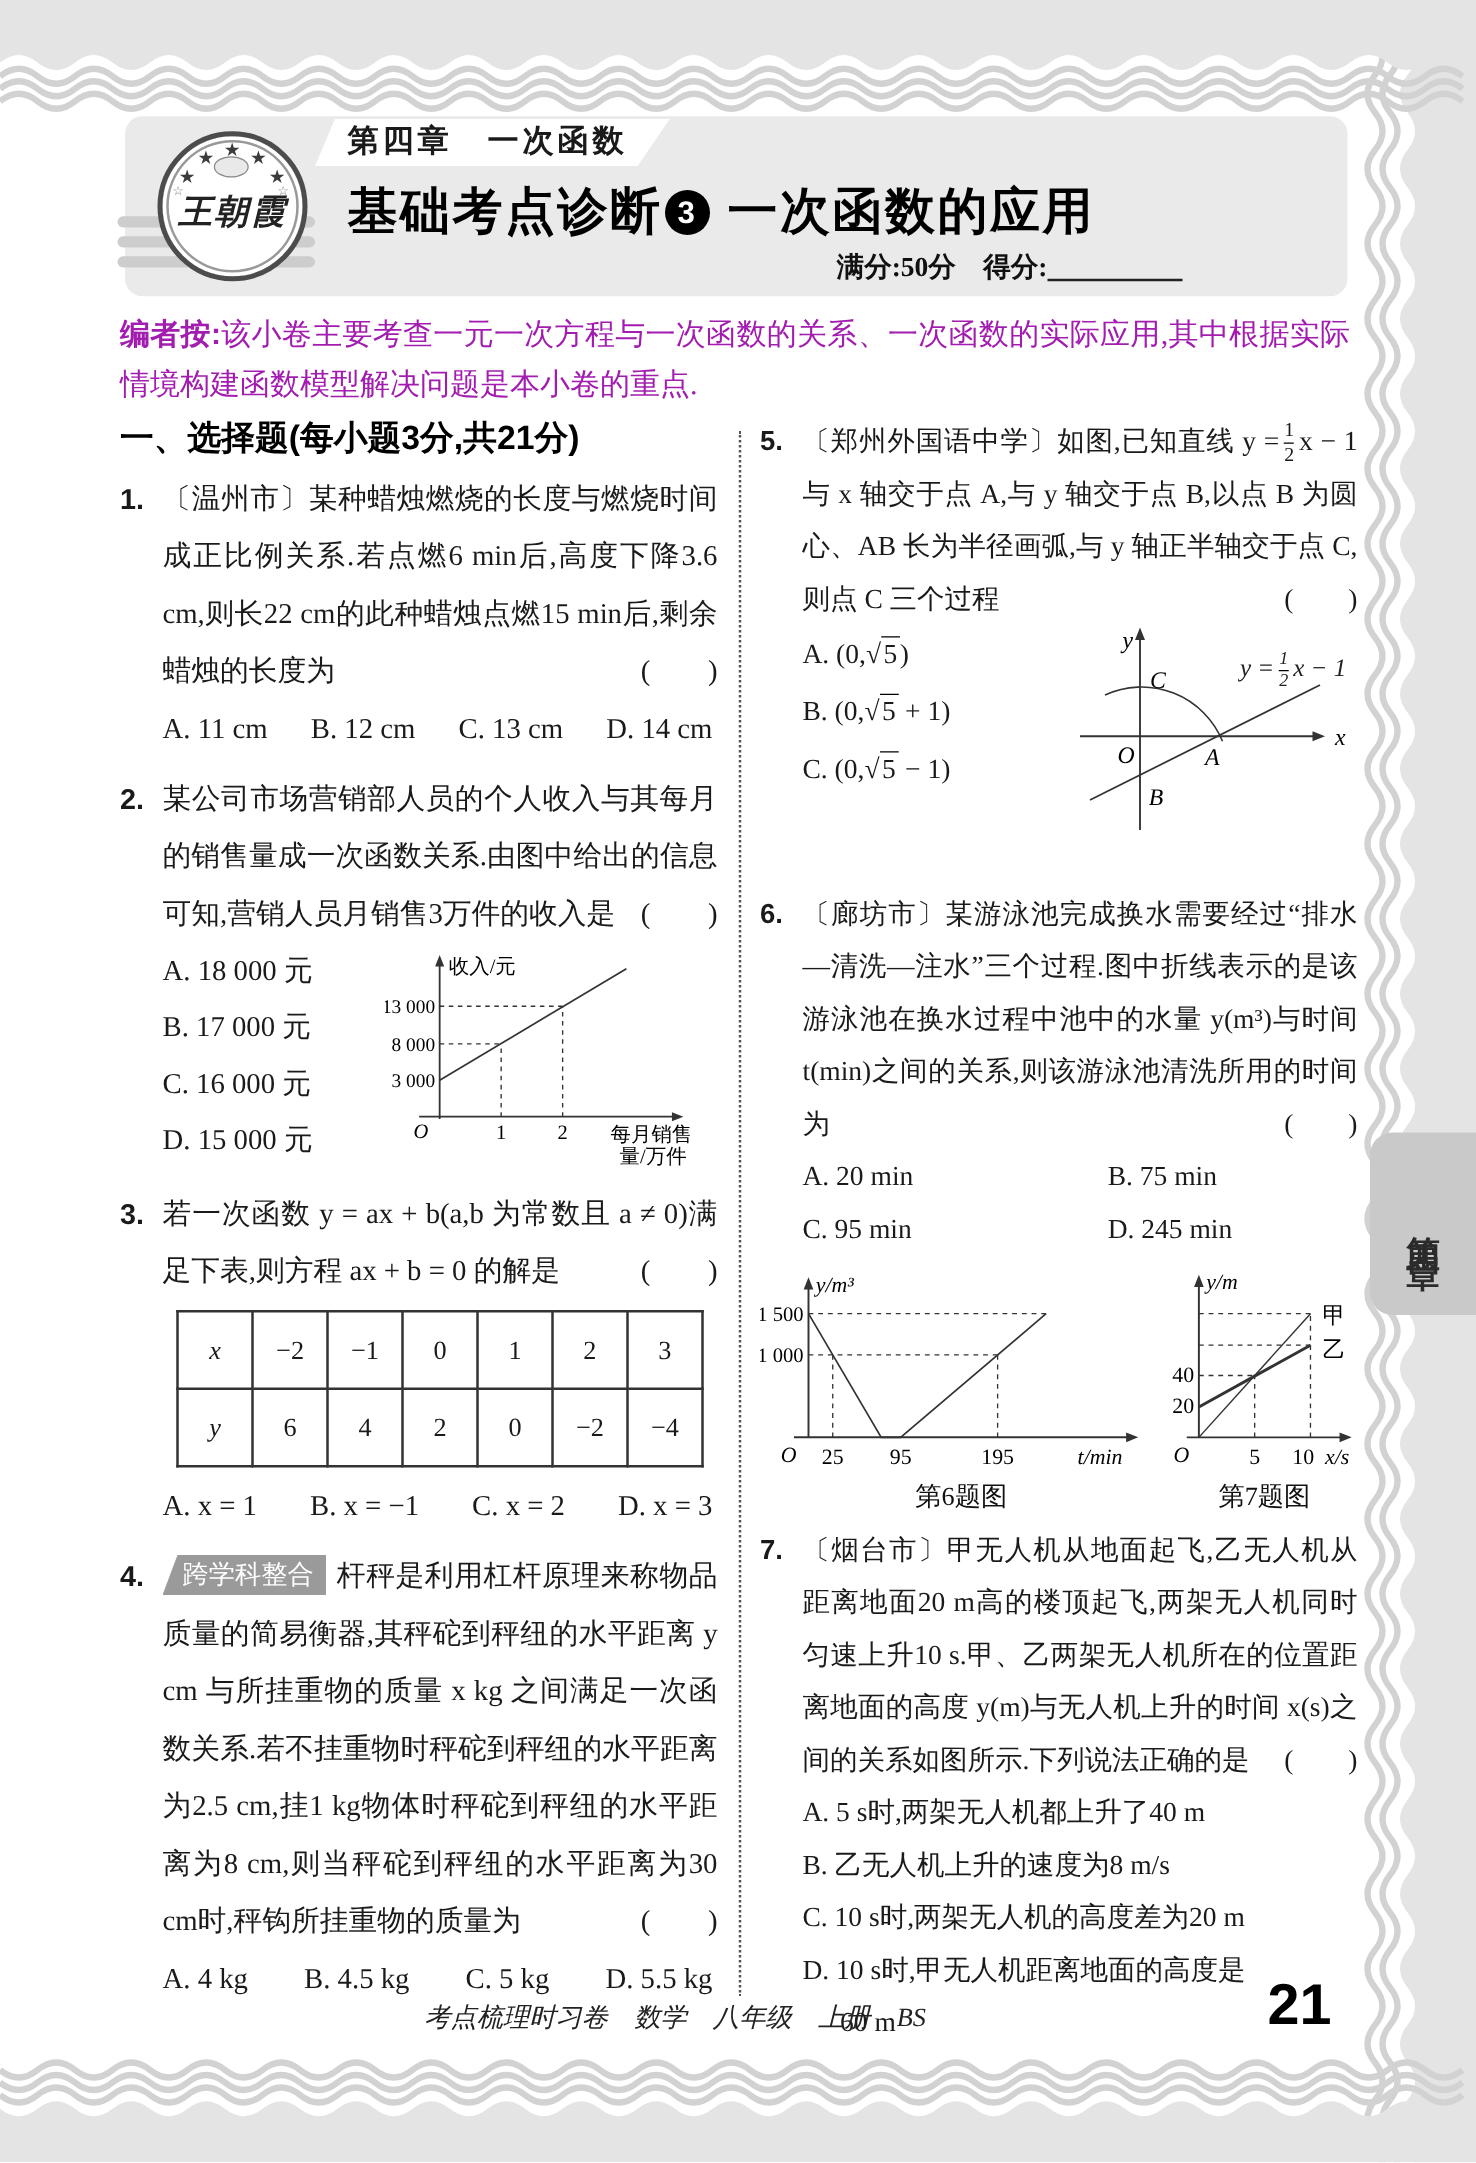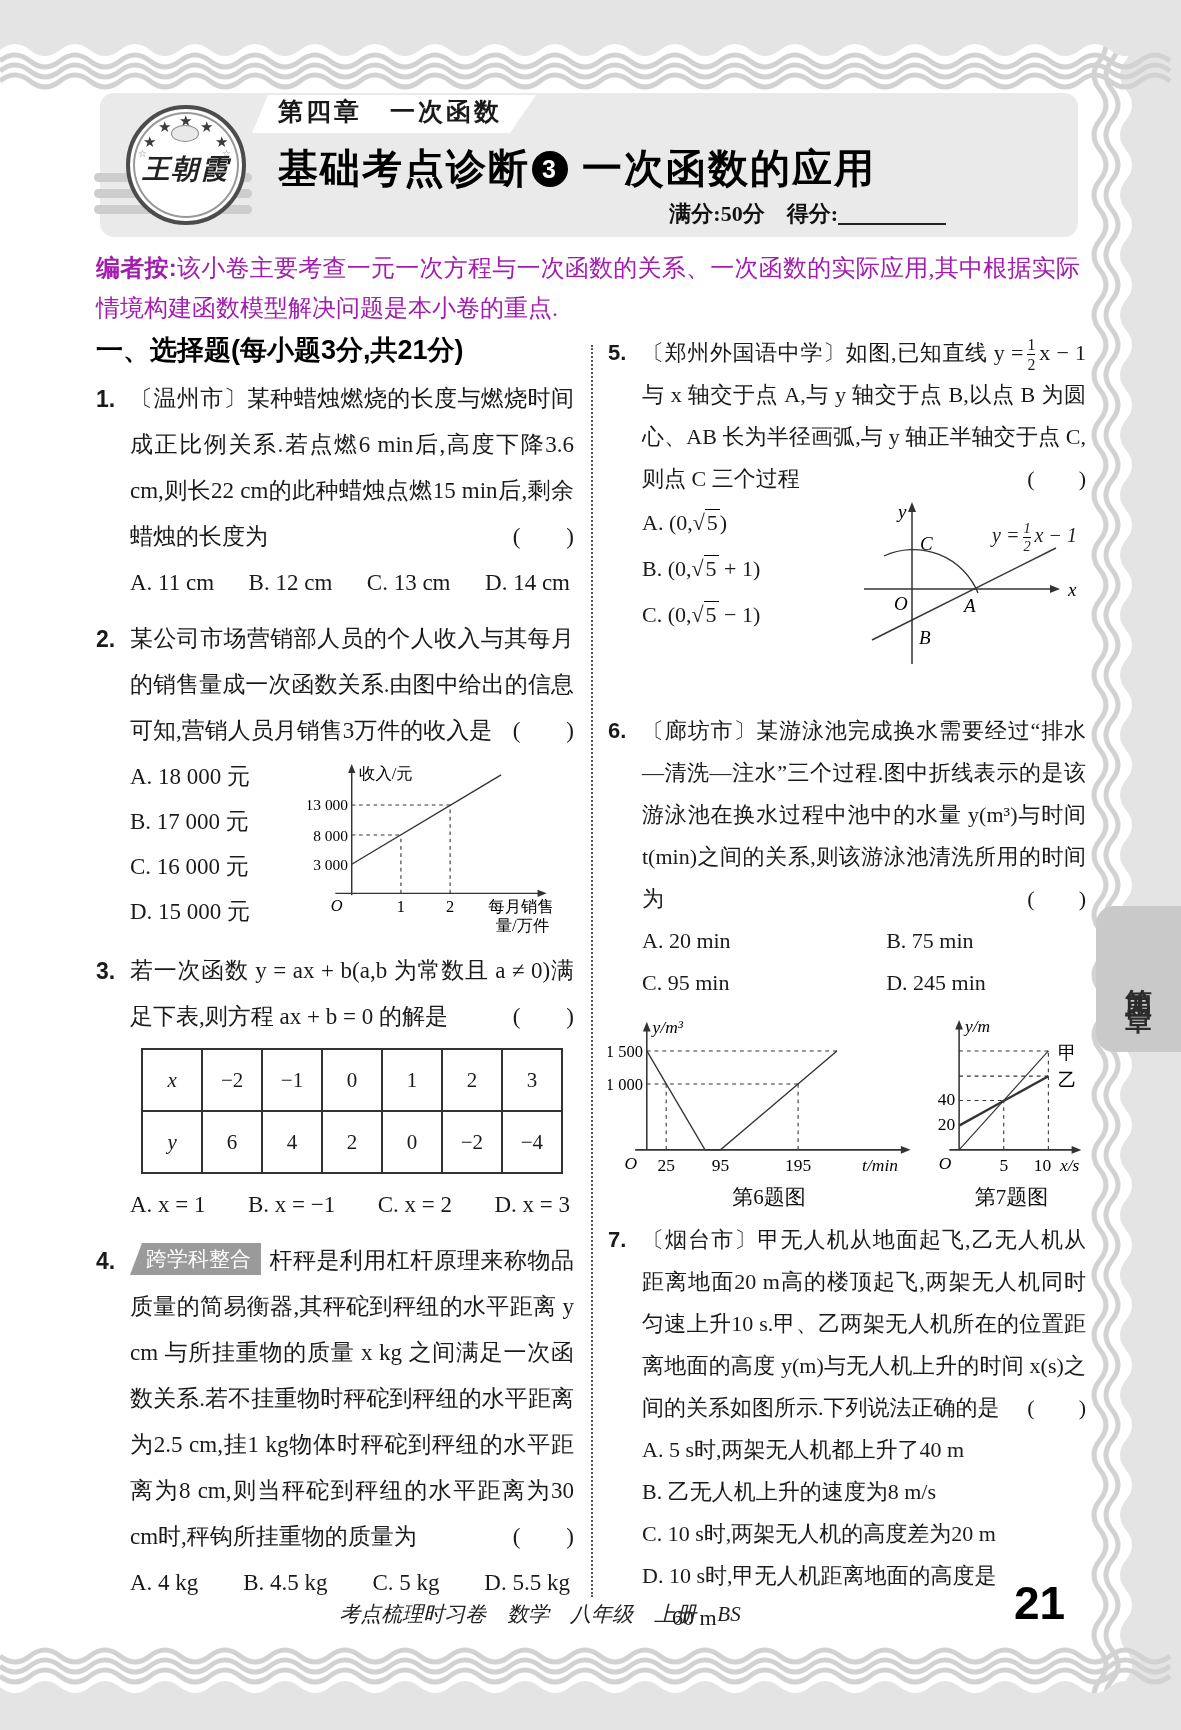--- a/index.html
+++ b/index.html
@@ -8,21 +8,21 @@
   svg text{font-family:"Liberation Serif",serif;}
 
   
   .wave-top{position:absolute;top:0;left:0;z-index:5;pointer-events:none;}
   .wave-bottom{position:absolute;top:1632px;left:0;z-index:5;pointer-events:none;}
   .wave-right{position:absolute;top:0;left:1082px;z-index:4;pointer-events:none;}
 
   
   .header-box{position:absolute;left:100px;top:93px;width:978px;height:144px;background:#eaeaea;border-radius:14px;z-index:6;}
   .chapter-tab{position:absolute;left:152px;top:2px;height:38px;line-height:38px;padding:0 34px 0 26px;background:#fff;
-    font-family:Liberation Mono, monospace;font-weight:700;font-size:25px;letter-spacing:3px;color:#1a1a1a;
+    font-family:Liberation Serif, serif;font-weight:700;font-size:25px;letter-spacing:3px;color:#1a1a1a;
     clip-path:polygon(16px 0,100% 0,calc(100% - 26px) 100%,0 100%);}
   .main-title{position:absolute;left:178px;top:48px;width:760px;font-family:"Liberation Sans",sans-serif;
     font-weight:900;font-size:40px;letter-spacing:2px;color:#000;white-space:nowrap;}
   .circ-num{display:inline-block;width:36px;height:36px;line-height:36px;border-radius:50%;background:#000;color:#fff;
     text-align:center;font-size:25px;vertical-align:4px;margin:0 14px 0 2px;}
   .score-line{position:absolute;right:132px;bottom:8px;font-size:22px;font-weight:600;color:#111;}
   .score-blank{display:inline-block;width:108px;border-bottom:2px solid #222;height:20px;vertical-align:-4px;}
 
   
   .logo{position:absolute;left:8px;top:6px;width:160px;height:134px;}

